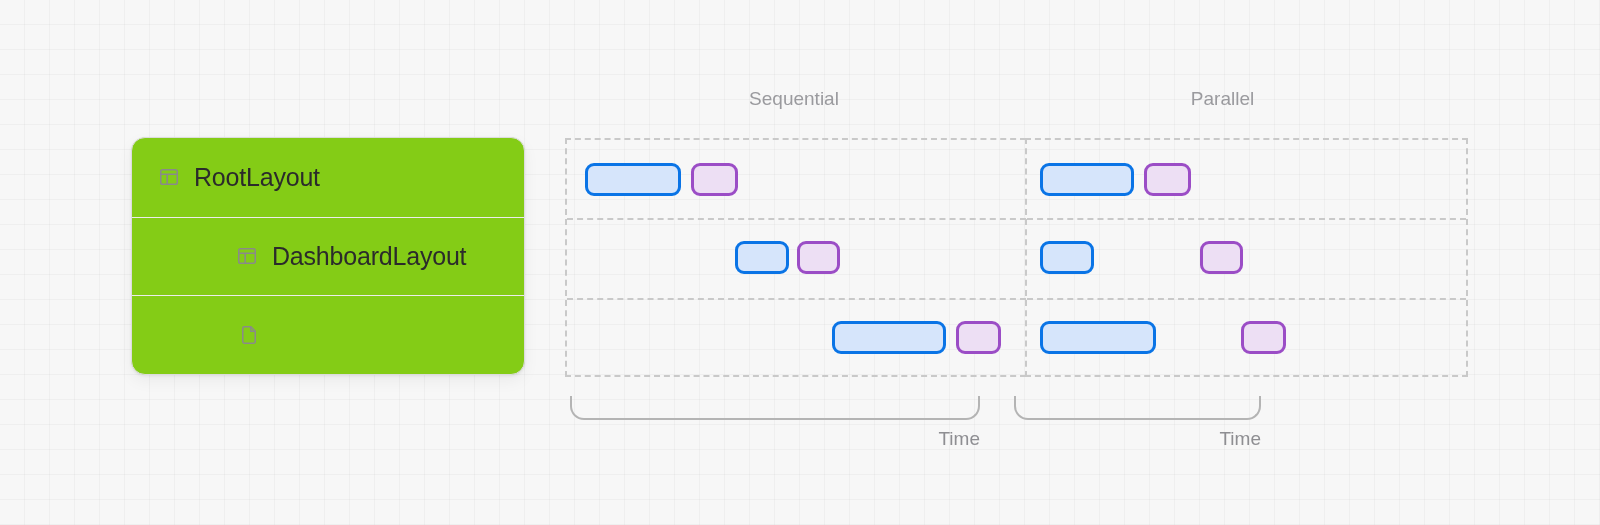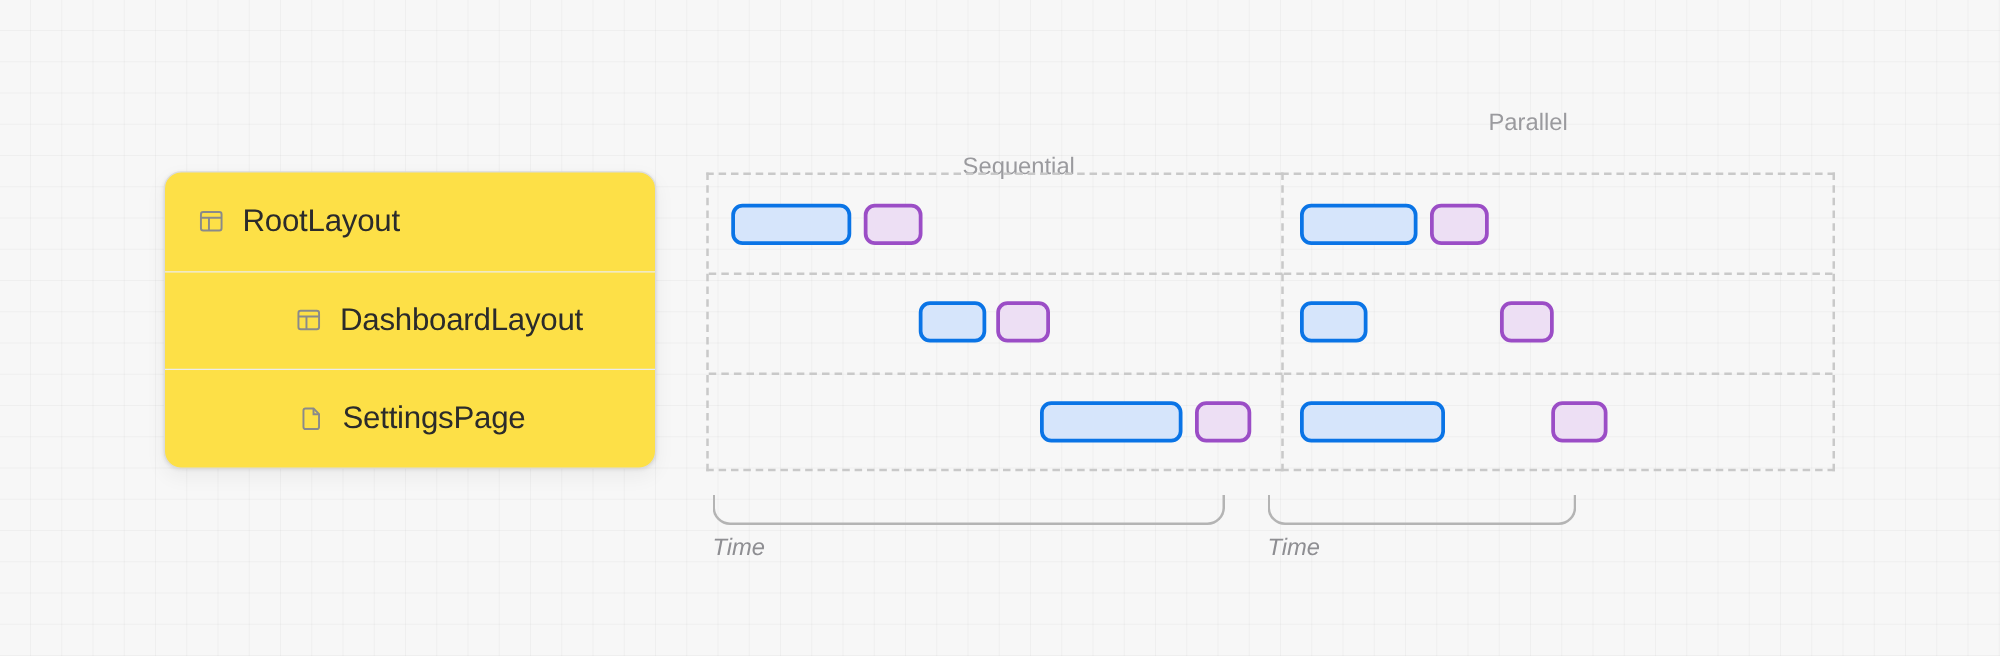--- a/index.html
+++ b/index.html
@@ -11,21 +11,21 @@
       linear-gradient(to bottom, rgba(0,0,0,0.030) 1px, transparent 1px);
     background-size:25px 25px;
     background-position:-1px -1px;
     font-family:"Liberation Sans","DejaVu Sans",sans-serif;
     -webkit-font-smoothing:antialiased;
   }
 
   
   #tree-card{
     position:absolute;left:131px;top:137px;width:392px;height:236px;
-    background:#fde047;border:1px solid #dcdcdc;border-radius:14px;
+    background:#84cc16;border:1px solid #dcdcdc;border-radius:14px;
     box-shadow:0 1px 3px rgba(0,0,0,0.07),0 6px 16px rgba(0,0,0,0.05);
     overflow:hidden;
   }
   .tree-row{
     height:78.6px;display:flex;align-items:center;
     box-sizing:border-box;
   }
   .tree-row + .tree-row{border-top:1px solid #ececec;}
   .tree-icon{
     width:22px;height:22px;flex:none;display:block;
@@ -37,21 +37,21 @@
   }
   .depth-0{padding-left:26px;}
   .depth-1{padding-left:104px;}
   .depth-2{padding-left:106px;}
 
   
   .section-caption{
     position:absolute;font-size:19px;color:#9a9a9e;white-space:nowrap;
     text-align:center;
   }
-  #caption-sequential{left:585px;top:88px;width:460px;margin-top:35px;}
+  #caption-sequential{left:564px;top:88px;width:460px;}
   #caption-parallel{left:1001px;top:88px;width:443px;}
 
   
   .panel{
     position:absolute;top:138px;height:239px;
     border:2px dashed #c9c9c9;box-sizing:border-box;
   }
   #panel-sequential{left:565px;width:461px;border-right-width:0;}
   #panel-parallel{left:1025px;width:443px;}
   .panel .lane-div{
@@ -71,23 +71,22 @@
 
   
   .bracket{
     position:absolute;height:24px;box-sizing:border-box;
     border:2px solid #b4b4b4;border-top:0;
     border-bottom-left-radius:14px;border-bottom-right-radius:14px;
   }
   #bracket-sequential{left:570px;top:396px;width:410px;}
   #bracket-parallel{left:1014px;top:396px;width:247px;}
   .time-label{
-    position:absolute;font-size:19px;color:#8e8e92;text-align:left;
+    position:absolute;font-size:19px;color:#8e8e92;text-align:right;
     white-space:nowrap;
-    font-style:italic;
   }
   #time-label-sequential{left:570px;top:428px;width:410px;}
   #time-label-parallel{left:1014px;top:428px;width:247px;}
 </style>
 </head>
 <body>
 
 <div id="tree-card">
 
   <div class="tree-row depth-0">
@@ -112,21 +111,20 @@
     <span class="tree-label">DashboardLayout</span>
   </div>
 
   <div class="tree-row depth-2">
     <span class="tree-icon">
       <svg viewBox="0 0 24 24" fill="none" stroke="currentColor" stroke-width="1.7">
         <path d="M14 3H7a1.8 1.8 0 0 0-1.8 1.8v14.4A1.8 1.8 0 0 0 7 21h10a1.8 1.8 0 0 0 1.8-1.8V8z"></path>
         <path d="M14 3v5h4.8"></path>
       </svg>
     </span>
-    <span class="tree-label">SettingsPage</span>
   </div>
 
 </div>
 
 <div class="section-caption" id="caption-sequential">Sequential</div>
 <div class="section-caption" id="caption-parallel">Parallel</div>
 
 <div class="panel" id="panel-sequential">
   <div class="lane-div d1"></div>
   <div class="lane-div d2"></div>

